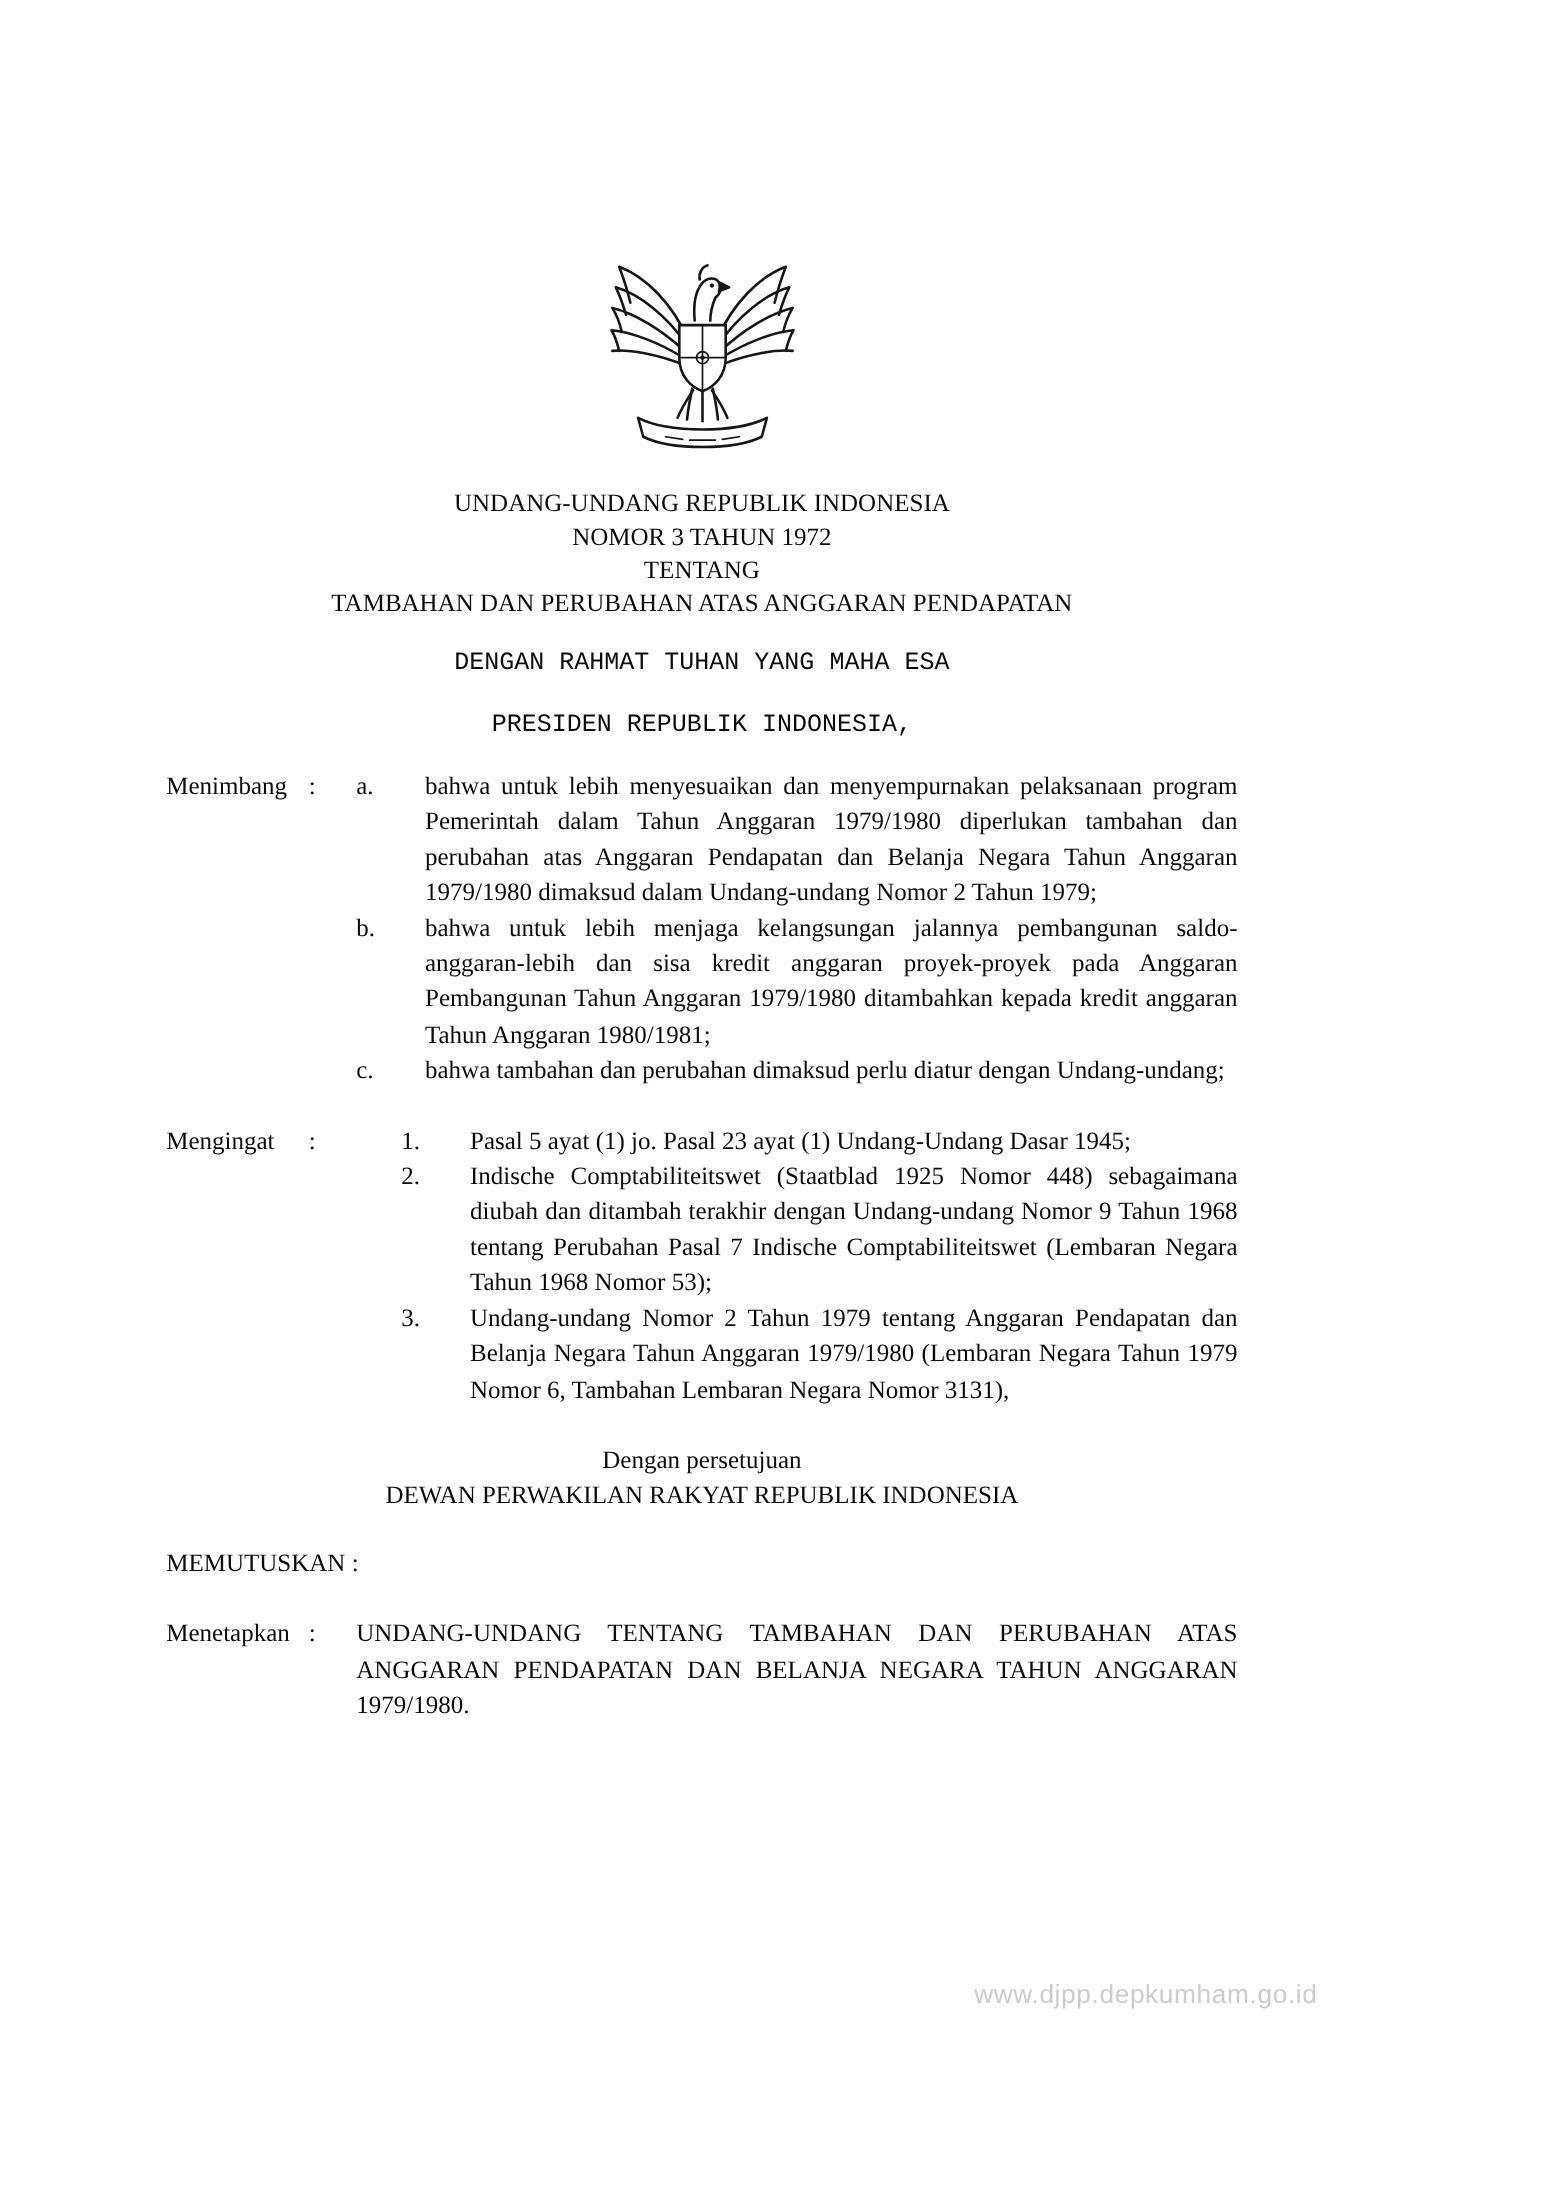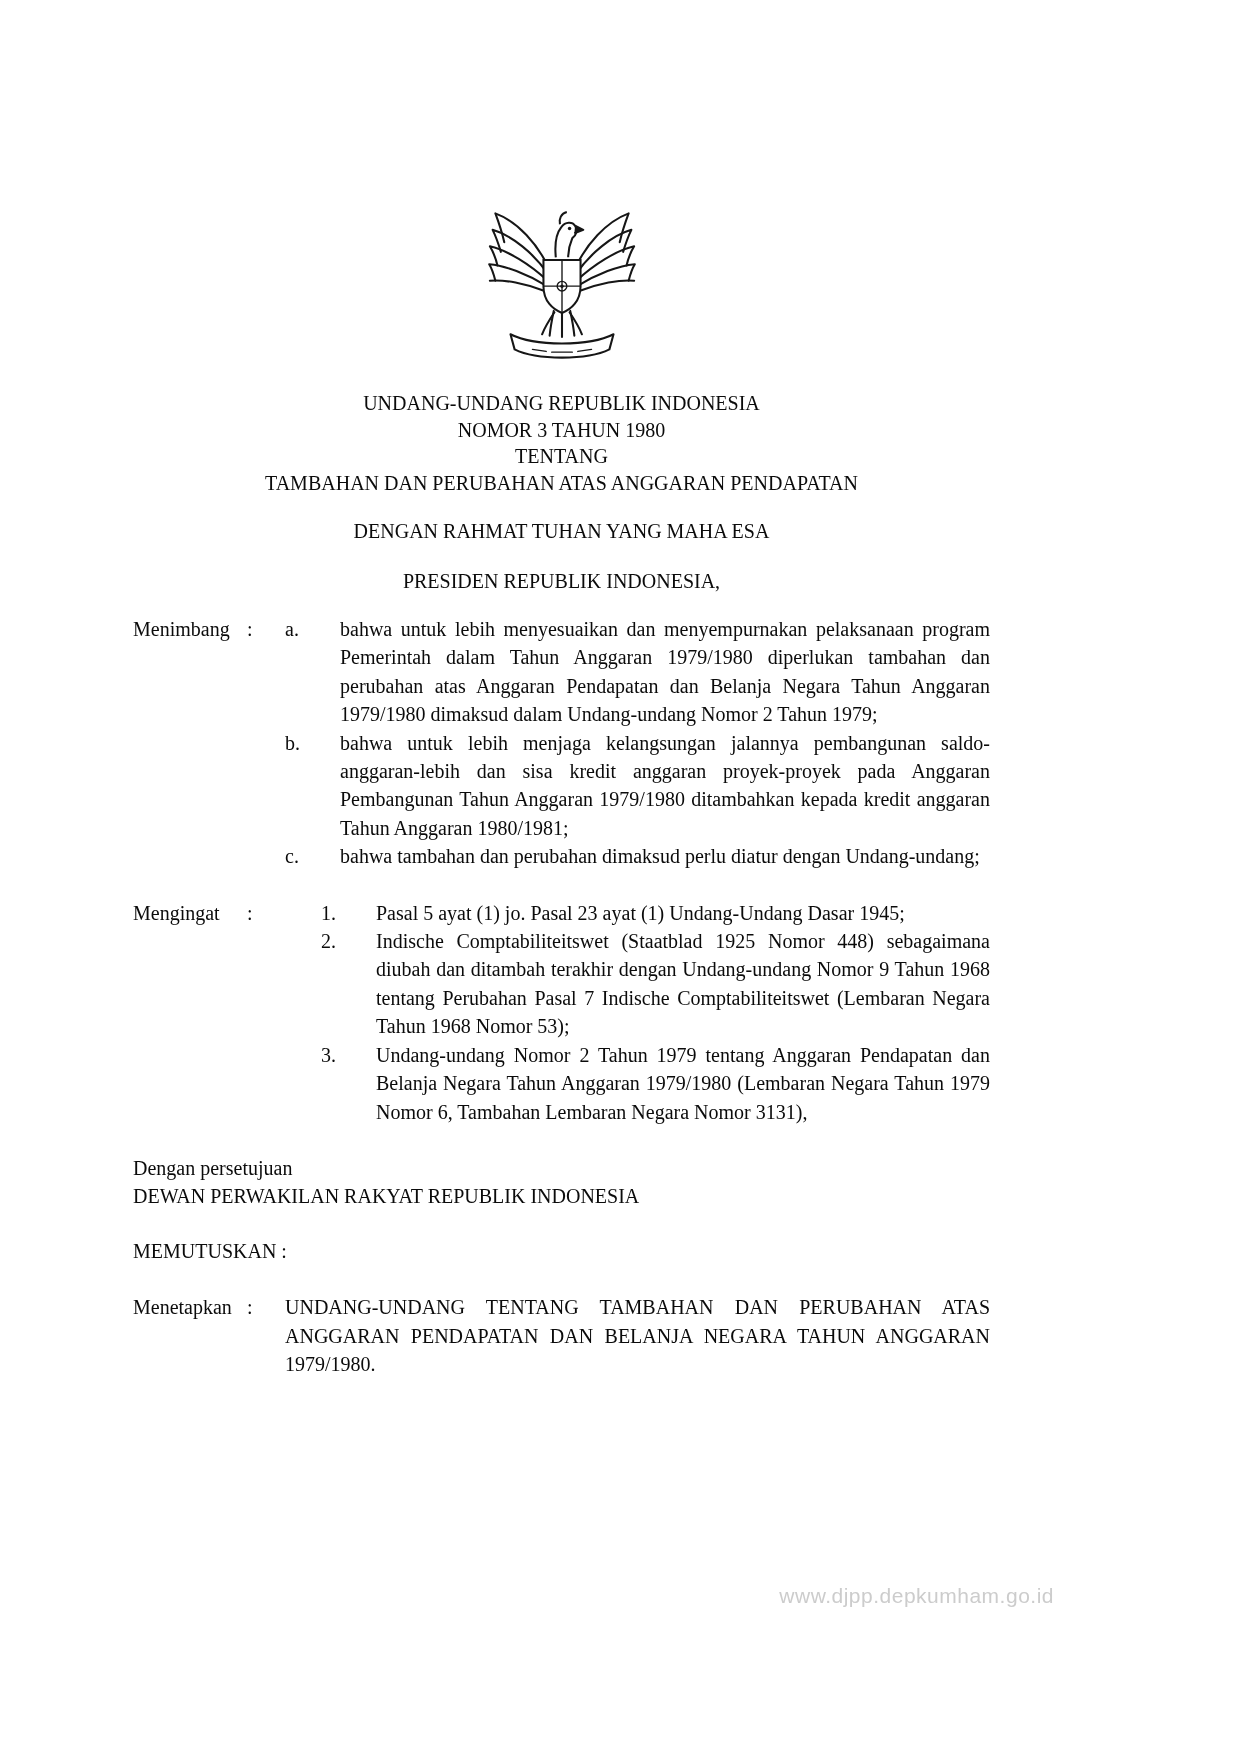--- a/index.html
+++ b/index.html
@@ -12,35 +12,35 @@
     color:#0b0b0b;
     font-family:"Liberation Serif","DejaVu Serif",serif;
     font-size:20px;
     overflow:hidden;
   }
   .content { position:absolute; left:133px; top:0; width:857px; }
 
   .emblem { margin-top:194px; display:flex; justify-content:center; }
 
   .title-block { margin-top:24px; text-align:center; line-height:26.5px; }
-  .center-line { text-align:center; line-height:26.5px; }
+  .center-line { text-align:center; line-height:26.5px;font-family:Liberation Mono, monospace; }
   .grace { margin-top:22px; }
   .president { margin-top:23px; }
 
   .clause { display:flex; margin-top:21px; line-height:28.4px; }
   .clause-label { width:152px; flex:none; position:relative; }
   .clause-label .colon { position:absolute; left:114px; top:0; }
   .clause-items { flex:1; min-width:0; }
   .item { display:flex; }
   .marker { width:55px; flex:none; }
   .item-text { flex:1; text-align:justify; }
 
   .mengingat { margin-top:28px;gap:36px; }
 
-  .agreement { margin-top:28px; line-height:28.4px; }
+  .agreement { margin-top:28px; text-align:center; line-height:28.4px; }
   .memutuskan { margin-top:26px; line-height:28.4px; }
   .menetapkan { margin-top:28px; }
 
   .watermark {
     position:absolute; top:1584px; right:186px;
     font-family:"Liberation Sans","DejaVu Sans",sans-serif;
     font-size:21px; color:#cccccc; letter-spacing:0.5px;
   }
 </style>
 </head>
@@ -85,21 +85,21 @@
         <g stroke="#161616" stroke-width="2" stroke-linecap="round">
           <line x1="72" y1="226" x2="92" y2="229"></line>
           <line x1="100" y1="230" x2="130" y2="230"></line>
           <line x1="138" y1="229" x2="158" y2="226"></line>
         </g>
       </svg>
     </div>
 
     <div class="title-block">
       <div>UNDANG-UNDANG REPUBLIK INDONESIA</div>
-      <div>NOMOR 3 TAHUN 1980</div>
+      <div>NOMOR 3 TAHUN 1972</div>
       <div>TENTANG</div>
       <div>TAMBAHAN DAN PERUBAHAN ATAS ANGGARAN PENDAPATAN</div>
     </div>
 
     <div class="center-line grace">DENGAN RAHMAT TUHAN YANG MAHA ESA</div>
     <div class="center-line president">PRESIDEN REPUBLIK INDONESIA,</div>
 
     <div class="clause">
       <div class="clause-label">
         <span>Menimbang</span>

